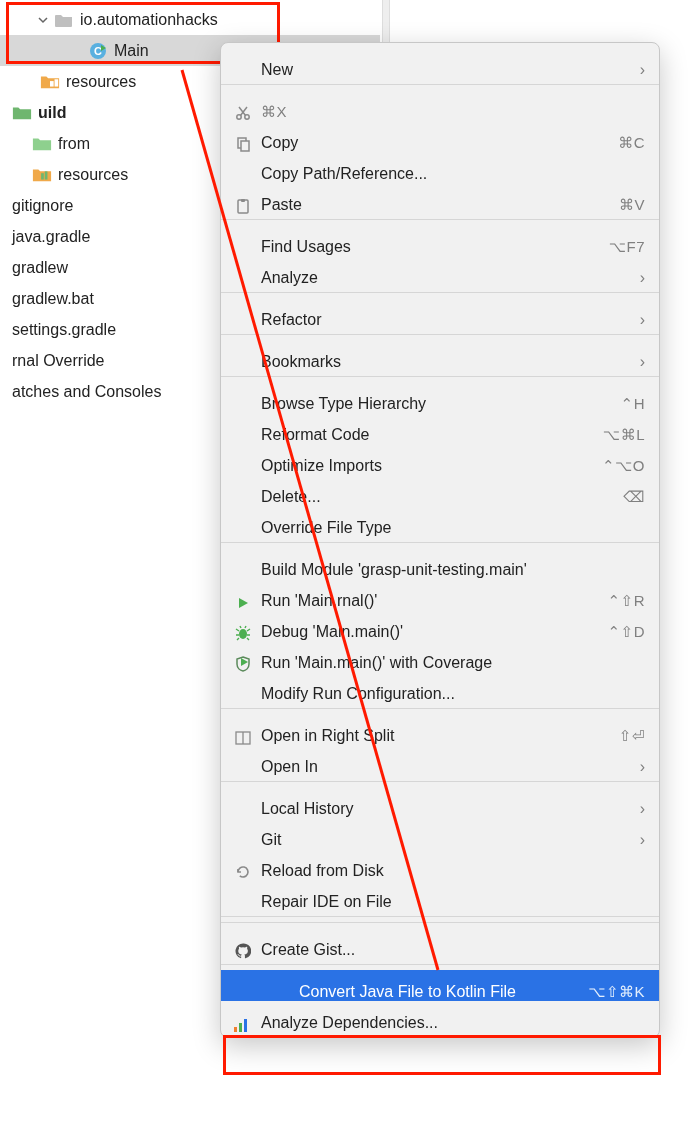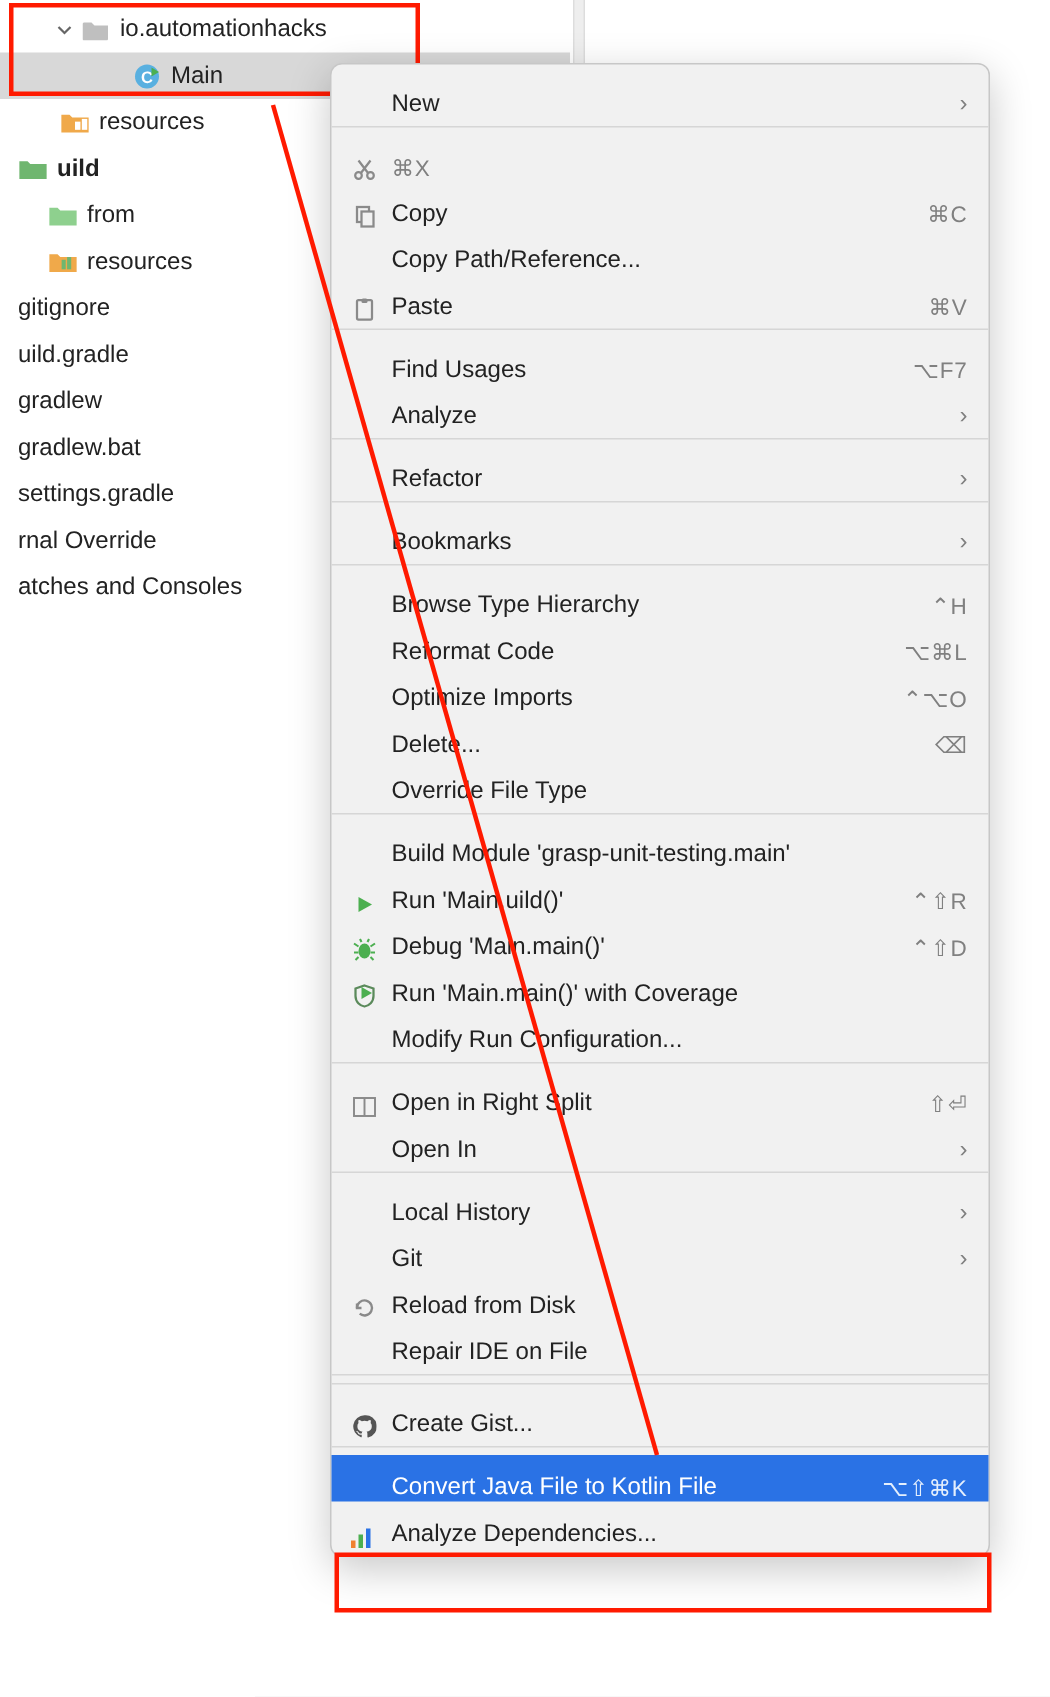--- a/index.html
+++ b/index.html
@@ -93,20 +93,21 @@
     align-items: center;
     justify-content: center;
     margin-right: 6px;
   }
   .mi .mlabel { flex: 1; white-space: nowrap; overflow: hidden; text-overflow: ellipsis;}
   .mi .mhint { color: #808080; font-size: 15px; letter-spacing: 0.5px;}
   .mi .sub { color: #808080; margin-left: 8px; }
   .mi.selected {
     background: #2a72e5;
     color: #fff;
+    gap: 38px;
   }
   .mi.selected .mhint { color: #e4effd; }
   .sep {
     height: 1px;
     background: #d6d6d6;
     margin: 5px 0;
   }
   
   .c-gray { color: #8a8a8a; }
   .c-blue { color: #2a72e5; }
@@ -194,21 +195,21 @@
           <rect x="14" y="4" width="3" height="9" fill="#6fb66f"></rect>
         </svg>
     </span>
     <span class="label">resources</span>
   </div>
 
   <div class="tree-row">
     <span class="label">gitignore</span>
   </div>
   <div class="tree-row">
-    <span class="label">uild.gradle</span>
+    <span class="label">java.gradle</span>
   </div>
   <div class="tree-row">
     <span class="label">gradlew</span>
   </div>
   <div class="tree-row">
     <span class="label">gradlew.bat</span>
   </div>
   <div class="tree-row">
     <span class="label">settings.gradle</span>
   </div>
@@ -326,21 +327,21 @@
   <div class="mi">
     <span class="micon"></span>
     <span class="mlabel">Build Module 'grasp-unit-testing.main'</span>
   </div>
   <div class="mi">
     <span class="micon">
       <svg width="14" height="14" viewBox="0 0 14 14">
           <path d="M3 2 L12 7 L3 12 z" fill="#4caf50"></path>
         </svg>
     </span>
-    <span class="mlabel">Run 'Main.uild()'</span>
+    <span class="mlabel">Run 'Main.rnal()'</span>
     <span class="mhint">⌃⇧R</span>
   </div>
   <div class="mi">
     <span class="micon">
       <svg width="16" height="16" viewBox="0 0 16 16">
           <ellipse cx="8" cy="9" rx="4" ry="5" fill="#4caf50"></ellipse>
           <path d="M4 6 L1 4 M12 6 L15 4 M4 10 H1 M12 10 H15 M4 13 L2 15 M12 13 L14 15 M6 3 L5 1 M10 3 L11 1" stroke="#4caf50" stroke-width="1.4"></path>
         </svg>
     </span>
     <span class="mlabel">Debug 'Main.main()'</span>

